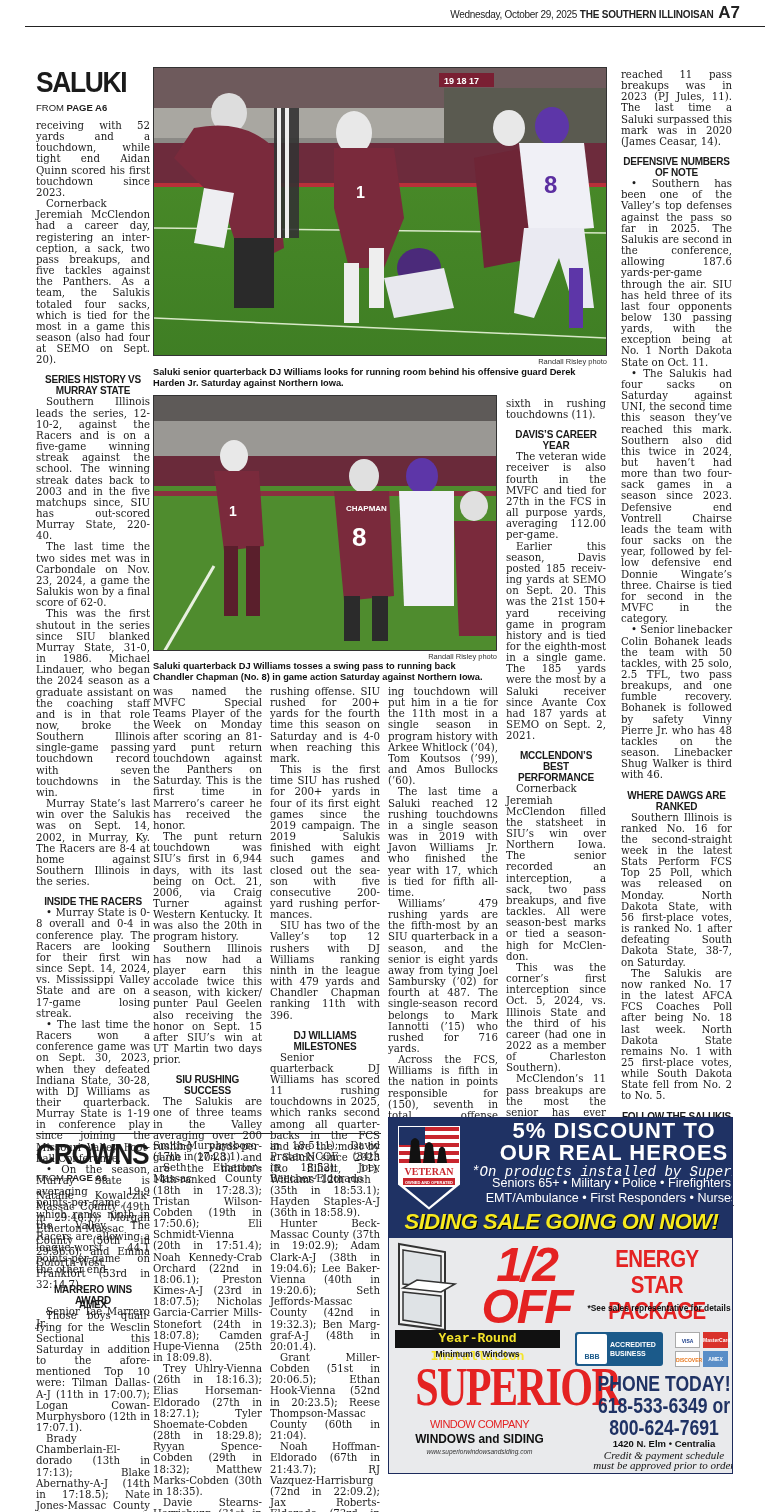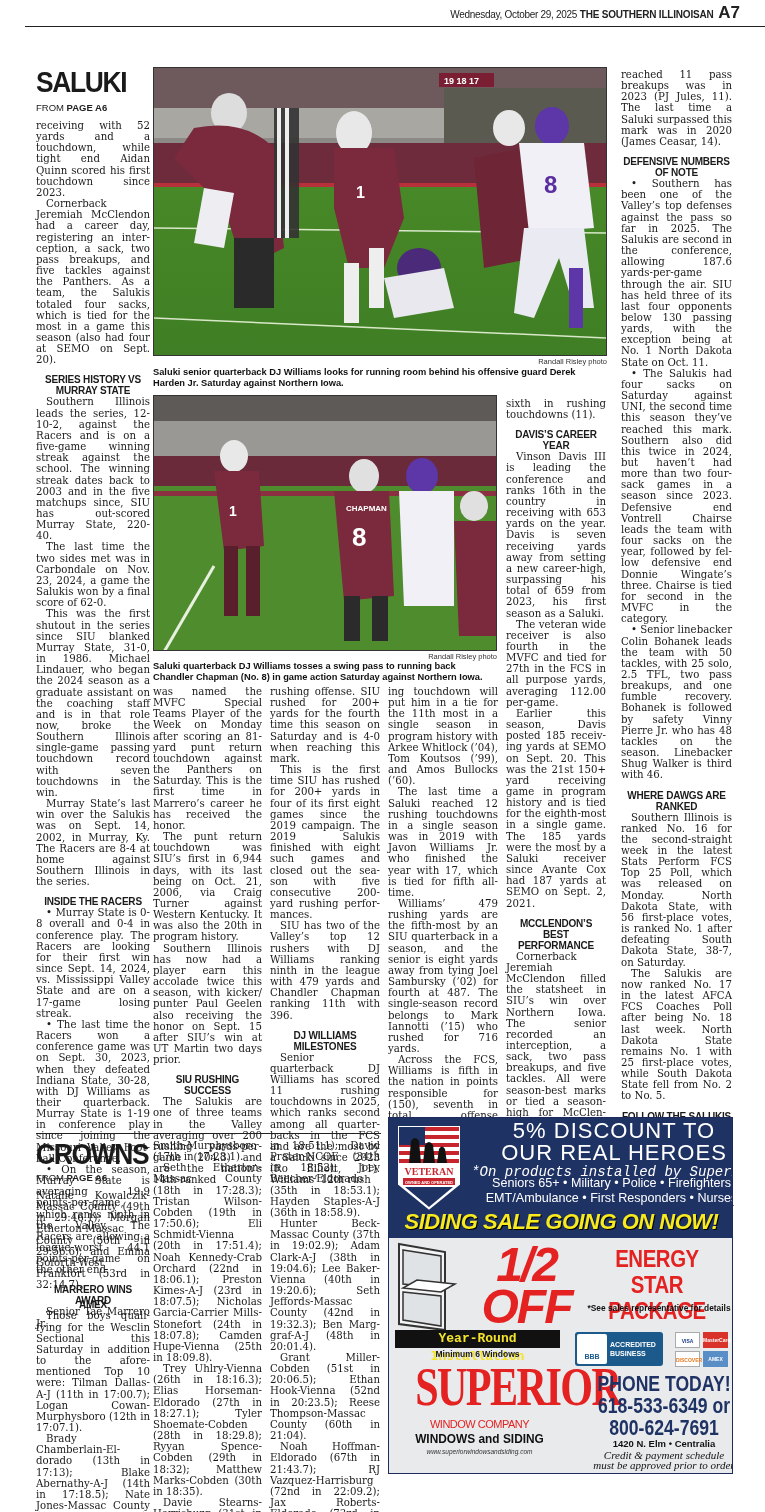--- a/index.html
+++ b/index.html
@@ -18,21 +18,21 @@
 .col p{text-indent:10px}
 .col p.noind{text-indent:0}
 .sub{font-family:"Liberation Sans",sans-serif;font-weight:bold;font-size:10px;line-height:11px;text-align:center;text-indent:0!important;margin-top:9px;letter-spacing:-0.2px}
 .photo{overflow:hidden;border:1px solid #333}
 .credit{font-family:"Liberation Sans",sans-serif;font-size:7.5px;color:#333;text-align:right}
 .cutline{font-family:"Liberation Sans",sans-serif;font-weight:bold;font-size:9.3px;line-height:11px;color:#111}
 .rule{height:1px;background:#222}
 
 .ad{border:1px solid #1d2b5c;background:#e9eaec;overflow:hidden}
 .ad-top{background:#1f3264;height:120px;position:relative}
-.ad .disc{position:absolute;left:80px;top:2px;width:290px;text-align:center;color:#fff;font-family:"Liberation Sans",sans-serif;font-weight:400;font-size:22px;line-height:22px;letter-spacing:1px}
+.ad .disc{position:absolute;left:80px;top:2px;width:290px;text-align:center;color:#fff;font-family:"Liberation Sans",sans-serif;font-weight:700;font-size:22px;line-height:22px;letter-spacing:1px}
 .ad .prod{position:absolute;left:80px;top:46px;width:290px;text-align:center;color:#fff;font-family:Liberation Mono, monospace;font-style:italic;font-size:14px}
 .ad .who{position:absolute;left:70px;top:58px;width:305px;text-align:center;color:#fff;font-family:"Liberation Sans",sans-serif;font-size:12.6px;line-height:15px;white-space:nowrap}
 .ad .sale{position:absolute;left:0;top:91px;width:345px;text-align:center;color:#f7ea1e;font-family:"Liberation Sans",sans-serif;font-weight:900;font-style:italic;font-size:22px;letter-spacing:-0.5px;text-shadow:1px 1px 0 #000}
 .vet{position:absolute;left:6px;top:5px;width:68px;height:90px}
 .half{position:absolute;left:90px;top:126px;color:#e42222;font-family:"Liberation Sans",sans-serif;font-weight:900;font-style:italic;font-size:48px;line-height:42px;letter-spacing:-2px;text-align:center;width:95px}
 .es{position:absolute;left:188px;top:128px;width:160px;text-align:center;color:#e42222;font-family:"Liberation Sans",sans-serif;font-weight:900;font-size:24px;line-height:26px;letter-spacing:-0.5px;transform:scaleX(0.85);transform-origin:center}
 .see{position:absolute;left:180px;top:184px;width:180px;text-align:center;font-family:"Liberation Sans",sans-serif;font-weight:bold;font-size:9.5px;color:#111;transform:scaleX(0.88)}
 .yr{position:absolute;left:6px;top:212px;width:165px;height:18px;background:#111;color:#f5e52a;font-family:Liberation Mono, monospace;font-weight:900;font-size:13px;line-height:18px;text-align:center}
 .min{position:absolute;left:6px;top:231px;width:165px;text-align:center;font-family:"Liberation Sans",sans-serif;font-weight:bold;font-size:8.5px}
 .sup{position:absolute;left:8px;top:240px;width:165px;text-align:center;color:#e42222;font-family:"Liberation Serif",serif;font-weight:bold;font-size:54px;line-height:58px;letter-spacing:-2px;transform:scaleX(0.78);transform-origin:center}
@@ -169,21 +169,20 @@
   </div>
 <div class="abs col" style="left:388px;top:686px;width:110px">
     <p class="noind">ing touchdown will put him in a tie for the 11th most in a single season in program history with Arkee Whitlock (’04), Tom Koutsos (’99), and Amos Bullocks (’60).</p>
     <p class="">The last time a Salu­ki reached 12 rushing touchdowns in a single season was in 2019 with Javon Williams Jr. who finished the year with 17, which is tied for fifth all-time.</p>
     <p class="">Williams’ 479 rush­ing yards are the fifth-most by an SIU quar­terback in a season, and the senior is eight yards away from tying Joel Sambursky (’02) for fourth at 487. The single-season record belongs to Mark Iannotti (’15) who rushed for 716 yards.</p>
     <p class="">Across the FCS, Williams is fifth in the nation in points responsi­ble for (150), seventh in total offense (averaging 291.4 yards-per-game), 18th in passing yards (1852), and is tied for</p>
   </div>
 <div class="abs col" style="left:506px;top:398px;width:100px">
     <p class="noind">sixth in rushing touch­downs (11).</p>
     <div class="sub">DAVIS’S CAREER YEAR</div>
-    <p class="">Vinson Davis III is leading the conference and ranks 16th in the country in receiving with 653 yards on the year. Davis is seven receiving yards away from setting a new career-high, surpass­ing his total of 659 from 2023, his first season as a Saluki.</p>
     <p class="">The veteran wide receiver is also fourth in the MVFC and tied for 27th in the FCS in all purpose yards, averag­ing 112.00 per-game.</p>
     <p class="">Earlier this season, Davis posted 185 receiv­ing yards at SEMO on Sept. 20. This was the 21st 150+ yard receiving game in program history and is tied for the eighth-most in a single game. The 185 yards were the most by a Saluki receiv­er since Avante Cox had 187 yards at SEMO on Sept. 2, 2021.</p>
     <div class="sub">MCCLENDON’S BEST PERFORMANCE</div>
     <p class="">Cornerback Jeremiah McClendon filled the statsheet in SIU’s win over Northern Iowa. The senior recorded an interception, a sack, two pass breakups, and five tackles. All were sea­son-best marks or tied a season-high for McClen­don.</p>
     <p class="">This was the corner’s first interception since Oct. 5, 2024, vs. Illinois State and the third of his career (had one in 2022 as a member of Charles­ton Southern).</p>
     <p class="">McClendon’s 11 pass breakups are the most the senior has ever had in a season and are cur­rently tied for the sec­ond-most in the FCS. The last time a Saluki</p>
   </div>
 <div class="abs col" style="left:621px;top:69px;width:111px">
     <p class="noind">reached 11 pass break­ups was in 2023 (PJ Jules, 11). The last time a Saluki surpassed this mark was in 2020 (James Ceasar, 14).</p>
     <div class="sub">DEFENSIVE NUMBERS OF NOTE</div>

